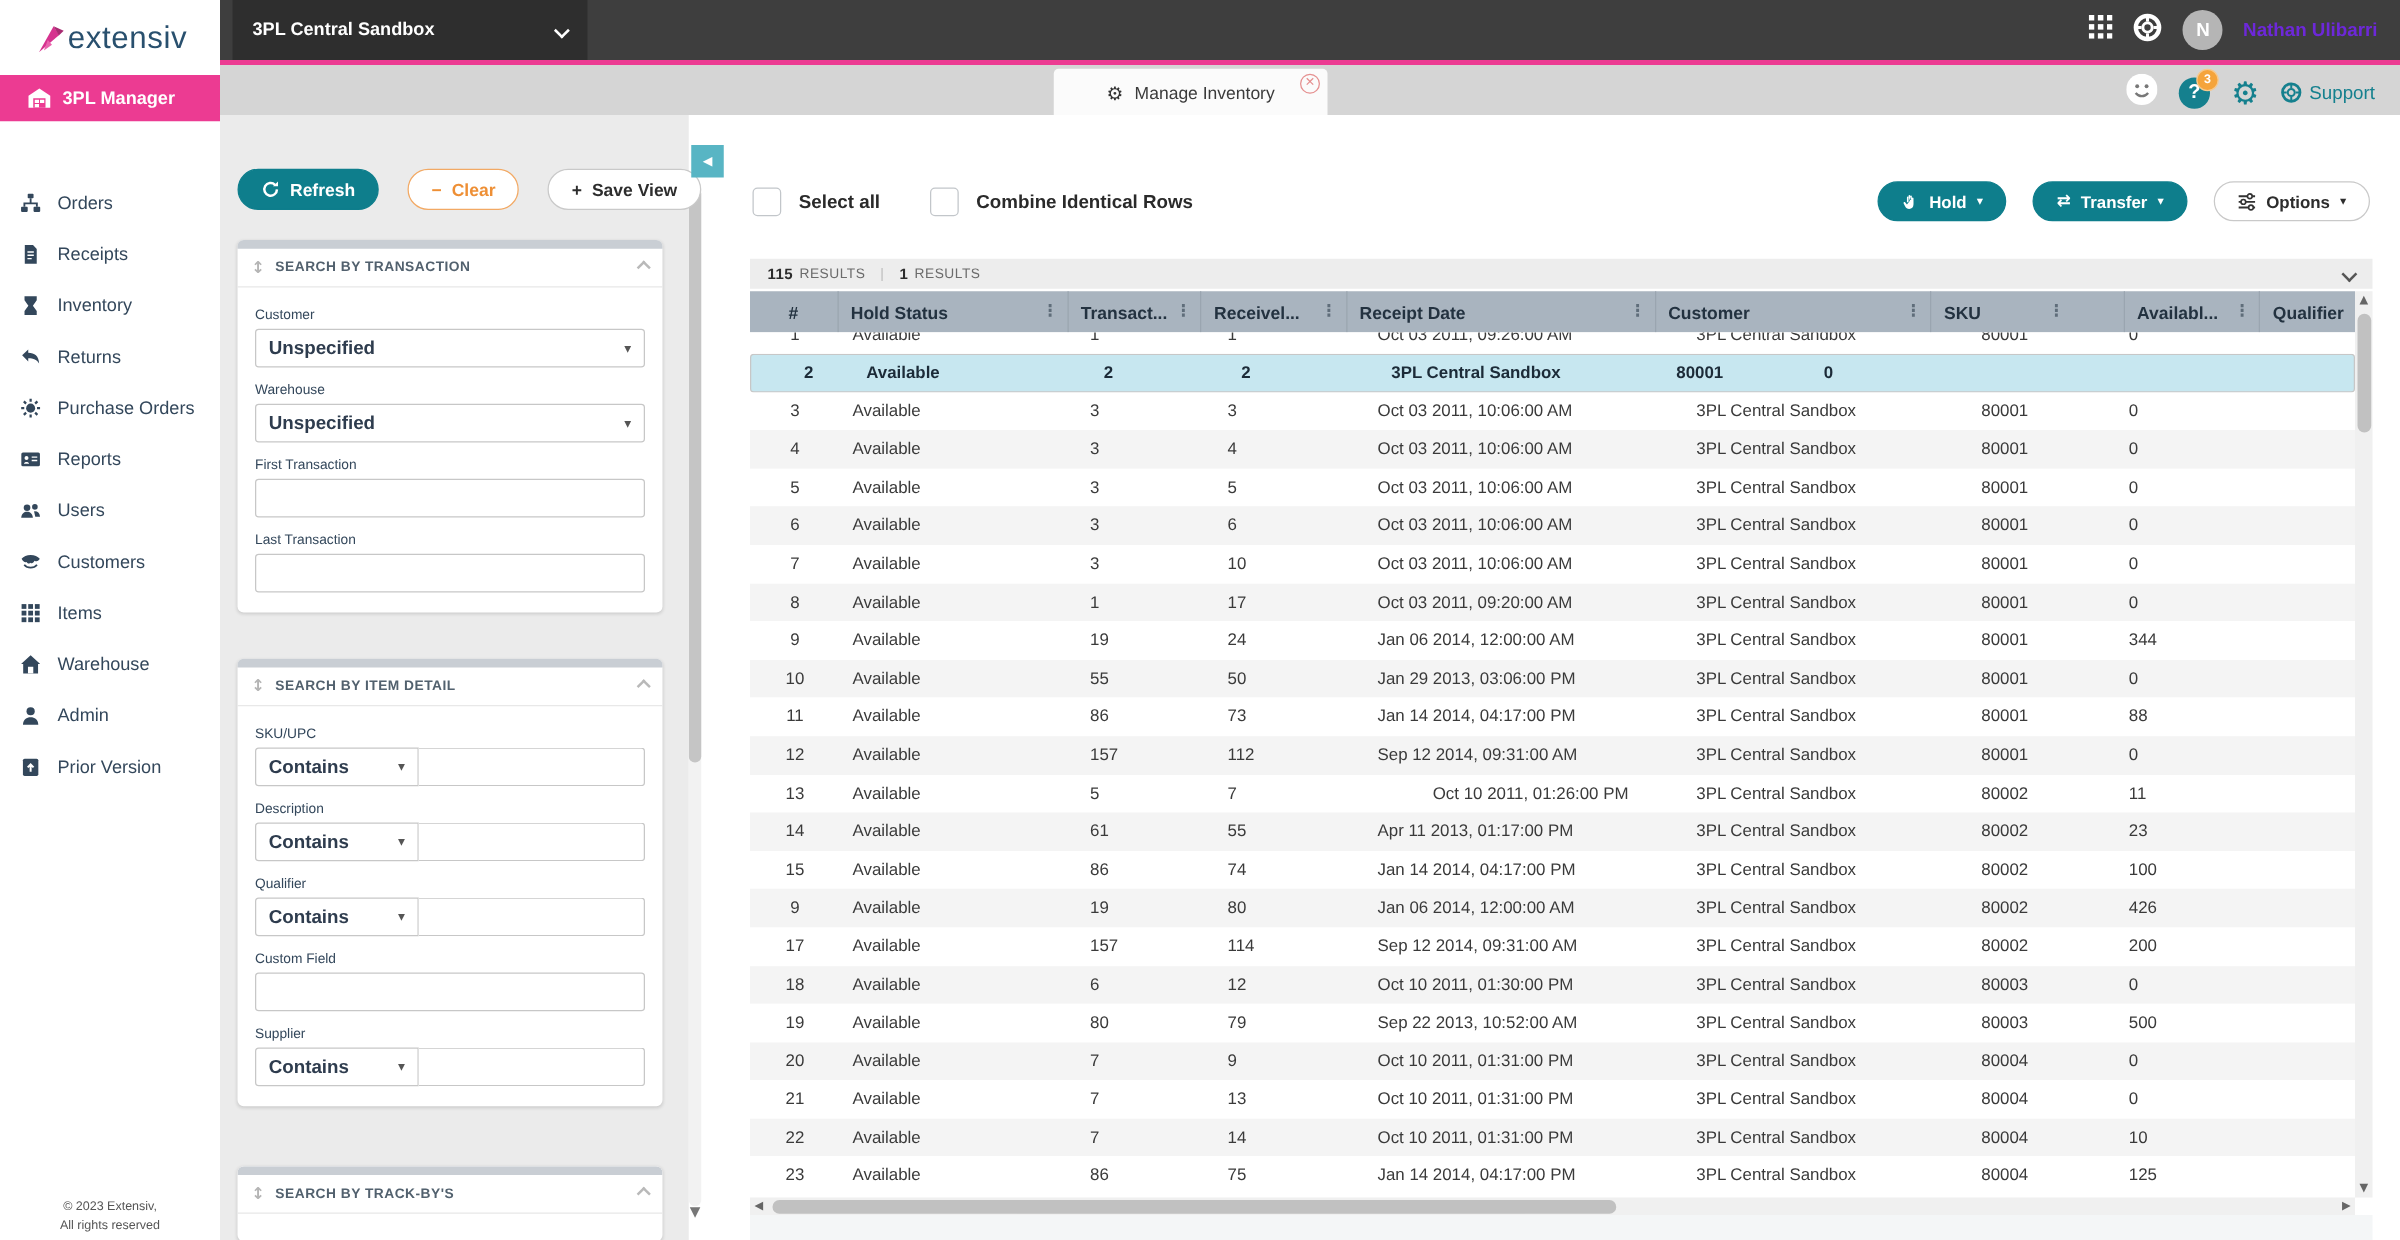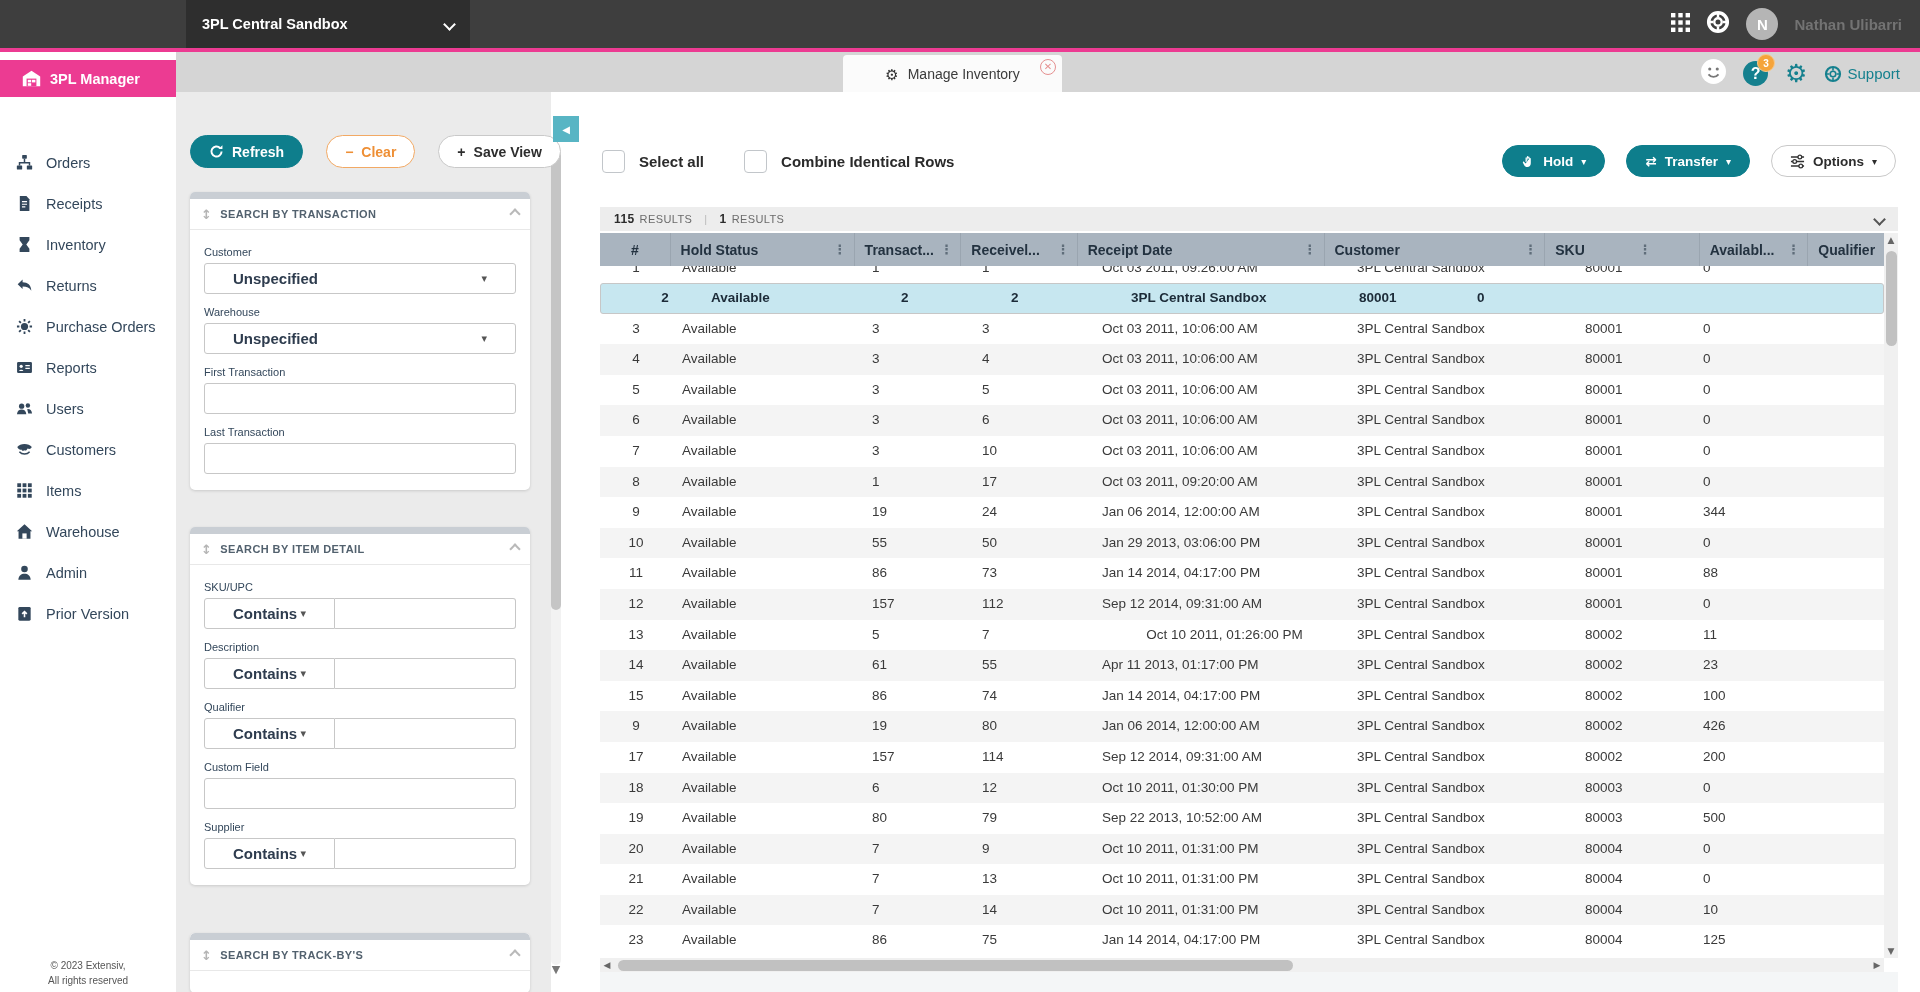--- a/index.html
+++ b/index.html
@@ -12,21 +12,21 @@
   .topbar{left:0;top:0;width:1920px;height:48px;background:#3e3e3e;z-index:3;}
   .pinkline{left:0;top:48px;width:1920px;height:4px;background:#ec3b92;z-index:3;}
   .logo-box{left:0;top:0;width:176px;height:60px;background:#fff;z-index:6;display:flex;align-items:center;justify-content:center;gap:2px;}
   .logo-text{font-size:25px;color:#29506e;letter-spacing:.5px;font-weight:400;}
   .tenant{left:186px;top:0;width:284px;height:48px;background:#2e2e2e;color:#fff;display:flex;align-items:center;
     padding:0 16px;box-sizing:border-box;font-size:14.5px;font-weight:bold;z-index:4;cursor:pointer;}
   .tenant .chv{margin-left:auto;}
   .top-right{right:18px;top:0;height:48px;display:flex;align-items:center;gap:16px;z-index:4;color:#fff;}
   .avatar{width:32px;height:32px;border-radius:50%;background:#b5b5b5;color:#fff;font-weight:bold;font-size:15px;
     display:flex;align-items:center;justify-content:center;}
-  .uname{font-size:15px;font-weight:bold;color:#737373;}
+  .uname{font-size:15px;font-weight:bold;color:#6d28d9;}
 
   .chv{display:inline-block;width:7px;height:7px;border-right:2px solid currentColor;border-bottom:2px solid currentColor;
     transform:rotate(45deg);}
   .chv.up{transform:rotate(-135deg);}
   .chv.left{transform:rotate(135deg);}
 
   
   .subbar{left:176px;top:52px;width:1744px;height:40px;background:#d5d5d5;z-index:2;}
   .tab{position:absolute;left:667px;top:3px;width:219px;height:37px;background:#fbfbfb;border-radius:4px 4px 0 0;
     display:flex;align-items:center;justify-content:center;gap:9px;font-size:14px;color:#3b3b3b;cursor:pointer;}
@@ -66,21 +66,21 @@
   .card-cap{height:7px;background:#c9ced4;border-radius:5px 5px 0 0;}
   .card-head{display:flex;align-items:center;gap:8px;height:30px;padding:0 11px;border-bottom:1px solid #e8e8e8;
     color:#52616e;font-size:11px;font-weight:bold;letter-spacing:.4px;cursor:pointer;}
   .drag-ic{color:#b5b5b5;font-size:13px;}
   .card-head .chv{margin-left:auto;color:#b9b9b9;width:6px;height:6px;}
   .card-body{padding:10px 14px 16px;}
   .fld{margin-top:12px;}
   .fld:first-child{margin-top:6px;}
   .fld label{display:block;font-size:11px;color:#33475b;margin-bottom:5px;}
   .sel{height:31px;border:1px solid #c7c7c7;border-radius:3px;background:#fff;display:flex;align-items:center;
-    padding:0 28px;box-sizing:border-box;font-size:15px;font-weight:bold;color:#2e3c4e;cursor:pointer;}
+    padding:0 10px;box-sizing:border-box;font-size:15px;font-weight:bold;color:#2e3c4e;cursor:pointer;}
   .sel .tri{margin-left:auto;color:#555;font-size:11px;}
   .txt{width:100%;height:31px;border:1px solid #c7c7c7;border-radius:3px;box-sizing:border-box;font-size:14px;
     padding:0 8px;font-family:inherit;}
   .matchrow{display:flex;}
   .matchrow .sel{width:131px;flex:none;border-radius:3px 0 0 3px;}
   .matchrow .txt{border-left:none;border-radius:0 3px 3px 0;}
 
   .f-scrolltrack{left:551px;top:145px;width:10px;height:820px;background:#f2f2f2;border-radius:5px;}
   .f-thumb{left:551px;top:150px;width:10px;height:460px;background:#c5c5c5;border-radius:5px;cursor:pointer;}
   .f-downarrow{left:549px;top:963px;width:14px;height:16px;color:#777;font-size:11px;text-align:center;cursor:pointer;}
@@ -191,20 +191,28 @@
         <svg width="18" height="18" viewBox="0 0 18 18">
             <circle cx="9" cy="9" r="7" fill="none" stroke="#15808e" stroke-width="2.2"></circle>
             <circle cx="9" cy="9" r="2.8" fill="none" stroke="#15808e" stroke-width="1.6"></circle>
             <path d="M9 2v3.4M9 12.6V16M2 9h3.4M12.6 9H16" stroke="#15808e" stroke-width="1.6"></path>
           </svg>
         <a>Support</a>
       </span>
     </div>
   </div>
 
+  <div class="abs logo-box">
+    <svg width="26" height="30" viewBox="0 0 20 22">
+      <path d="M4 20 13 4l3.4 5.4z" fill="#d6338f"></path>
+        <path d="M13 4l6.2 2.8-3 3z" fill="#a82c72"></path>
+        <path d="M9.4 12.6 7 19l5-3.6z" fill="#e964ad"></path>
+    </svg>
+    <span class="logo-text">extensiv</span>
+  </div>
 
   <div class="abs brand">
     <svg width="19" height="17" viewBox="0 0 19 17">
       <path d="M.8 6.6 9.5.8l8.7 5.8V16.2H.8z" fill="#fff"></path>
       <rect x="4.6" y="8.6" width="9.8" height="7.6" fill="#ec3b92"></rect>
       <rect x="5.8" y="9.8" width="3.4" height="2.6" fill="#fff"></rect>
         <rect x="10" y="9.8" width="3.4" height="2.6" fill="#fff"></rect>
         <rect x="5.8" y="13.2" width="3.4" height="2.6" fill="#fff"></rect>
     </svg>
     <span>3PL Manager</span>

